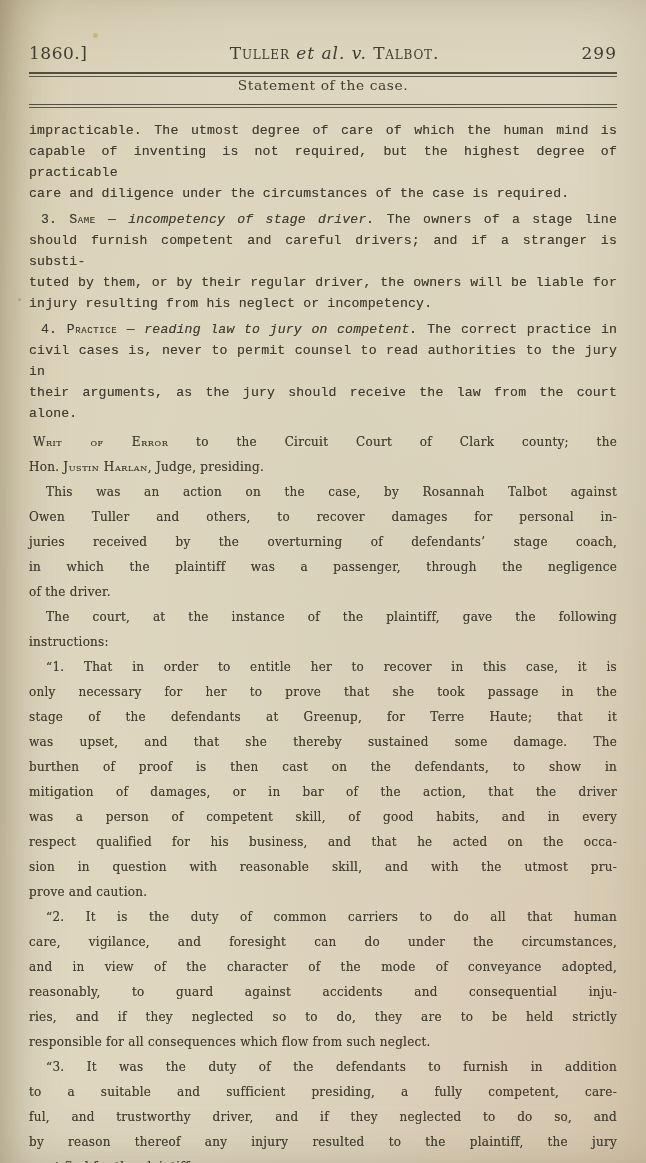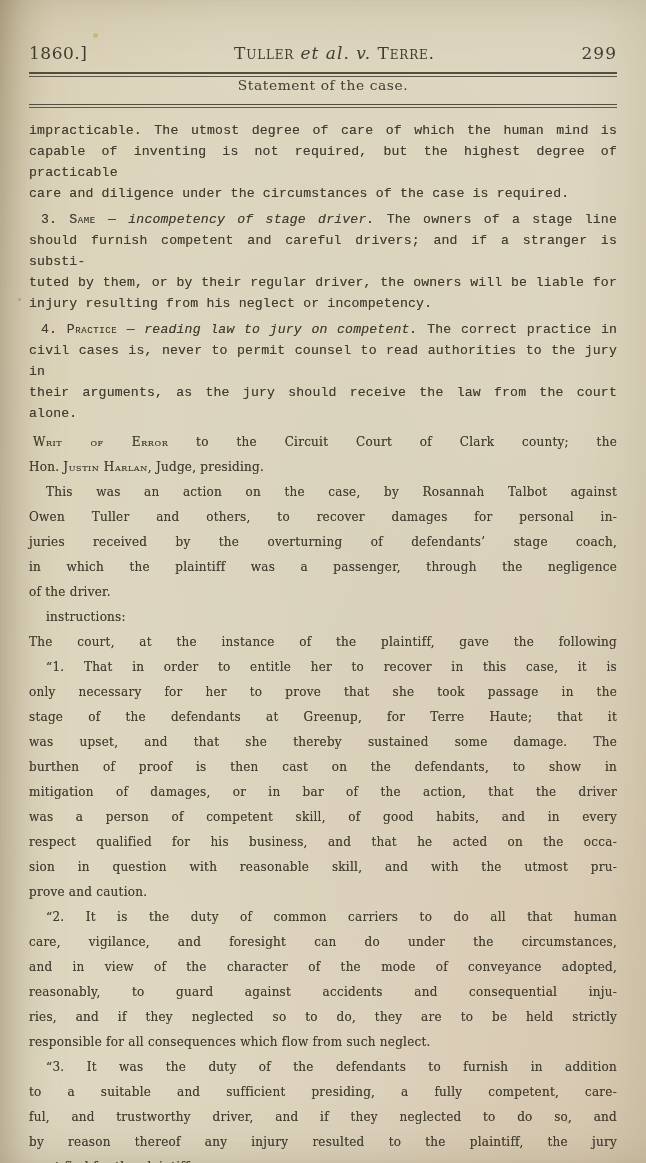--- a/index.html
+++ b/index.html
@@ -76,21 +76,21 @@
 
 <div class="page">
   <div class="speck s1"></div>
   <div class="speck s2"></div>
   <div class="speck s3"></div>
 
   <div class="content">
 
     <div class="header-row">
       <span class="year">1860.]</span>
-      <span class="case-title"><span class="sc">Tuller</span><span class="it"> et al. v. </span><span class="sc">Terre.</span></span>
+      <span class="case-title"><span class="sc">Tuller</span><span class="it"> et al. v. </span><span class="sc">Talbot.</span></span>
       <span class="pageno">299</span>
     </div>
 
     <div class="rule heavy"></div>
 
     <div class="running-head">Statement of the case.</div>
 
     <div class="rule light"></div>
 
     <div class="headnotes">
@@ -118,22 +118,22 @@
           <div class="line last"><span class="seg-n">Hon. </span><span class="seg-sc">Justin Harlan</span><span class="seg-n">, Judge, presiding.</span></div>
         </div>
         <div class="para indent">
           <div class="line"><span class="seg-n">This was an action on the case, by Rosannah Talbot against</span></div>
           <div class="line"><span class="seg-n">Owen Tuller and others, to recover damages for personal in-</span></div>
           <div class="line"><span class="seg-n">juries received by the overturning of defendants’ stage coach,</span></div>
           <div class="line"><span class="seg-n">in which the plaintiff was a passenger, through the negligence</span></div>
           <div class="line last"><span class="seg-n">of the driver.</span></div>
         </div>
         <div class="para indent">
+          <div class="line"><span class="seg-n">The court, at the instance of the plaintiff, gave the following</span></div>
           <div class="line last"><span class="seg-n">instructions:</span></div>
-          <div class="line"><span class="seg-n">The court, at the instance of the plaintiff, gave the following</span></div>
         </div>
         <div class="para indent">
           <div class="line"><span class="seg-n">“1. That in order to entitle her to recover in this case, it is</span></div>
           <div class="line"><span class="seg-n">only necessary for her to prove that she took passage in the</span></div>
           <div class="line"><span class="seg-n">stage of the defendants at Greenup, for Terre Haute; that it</span></div>
           <div class="line"><span class="seg-n">was upset, and that she thereby sustained some damage. The</span></div>
           <div class="line"><span class="seg-n">burthen of proof is then cast on the defendants, to show in</span></div>
           <div class="line"><span class="seg-n">mitigation of damages, or in bar of the action, that the driver</span></div>
           <div class="line"><span class="seg-n">was a person of competent skill, of good habits, and in every</span></div>
           <div class="line"><span class="seg-n">respect qualified for his business, and that he acted on the occa-</span></div>

